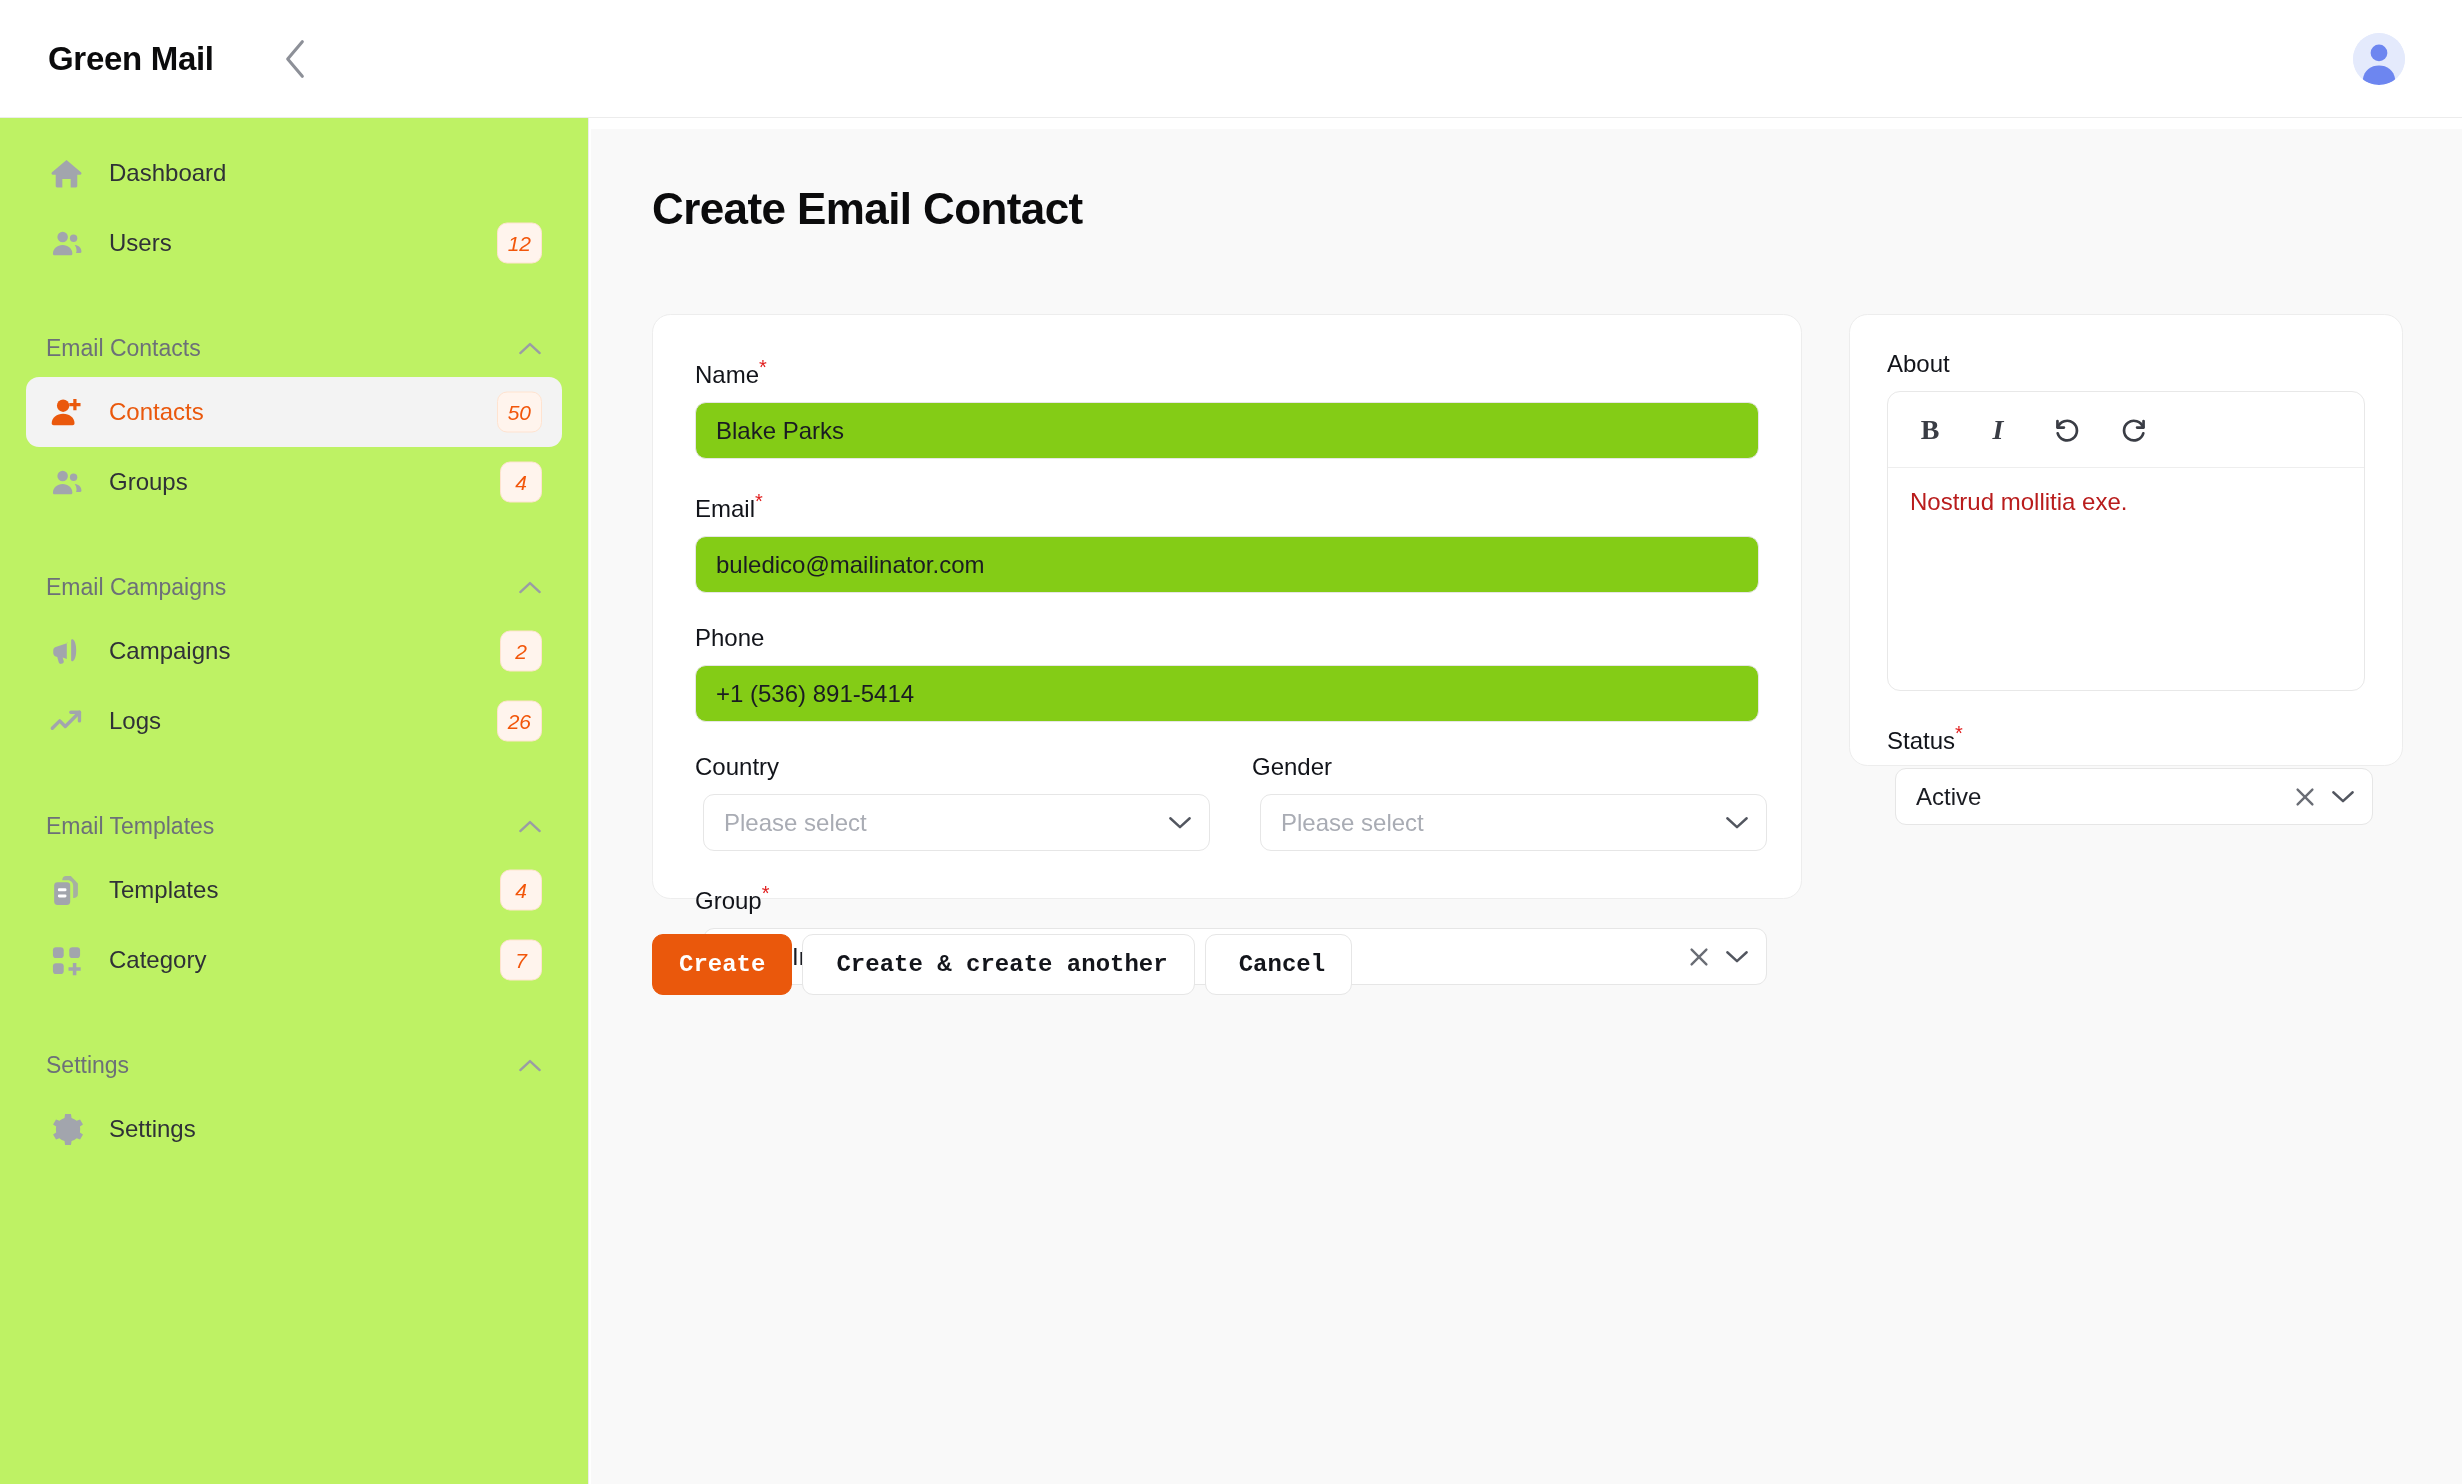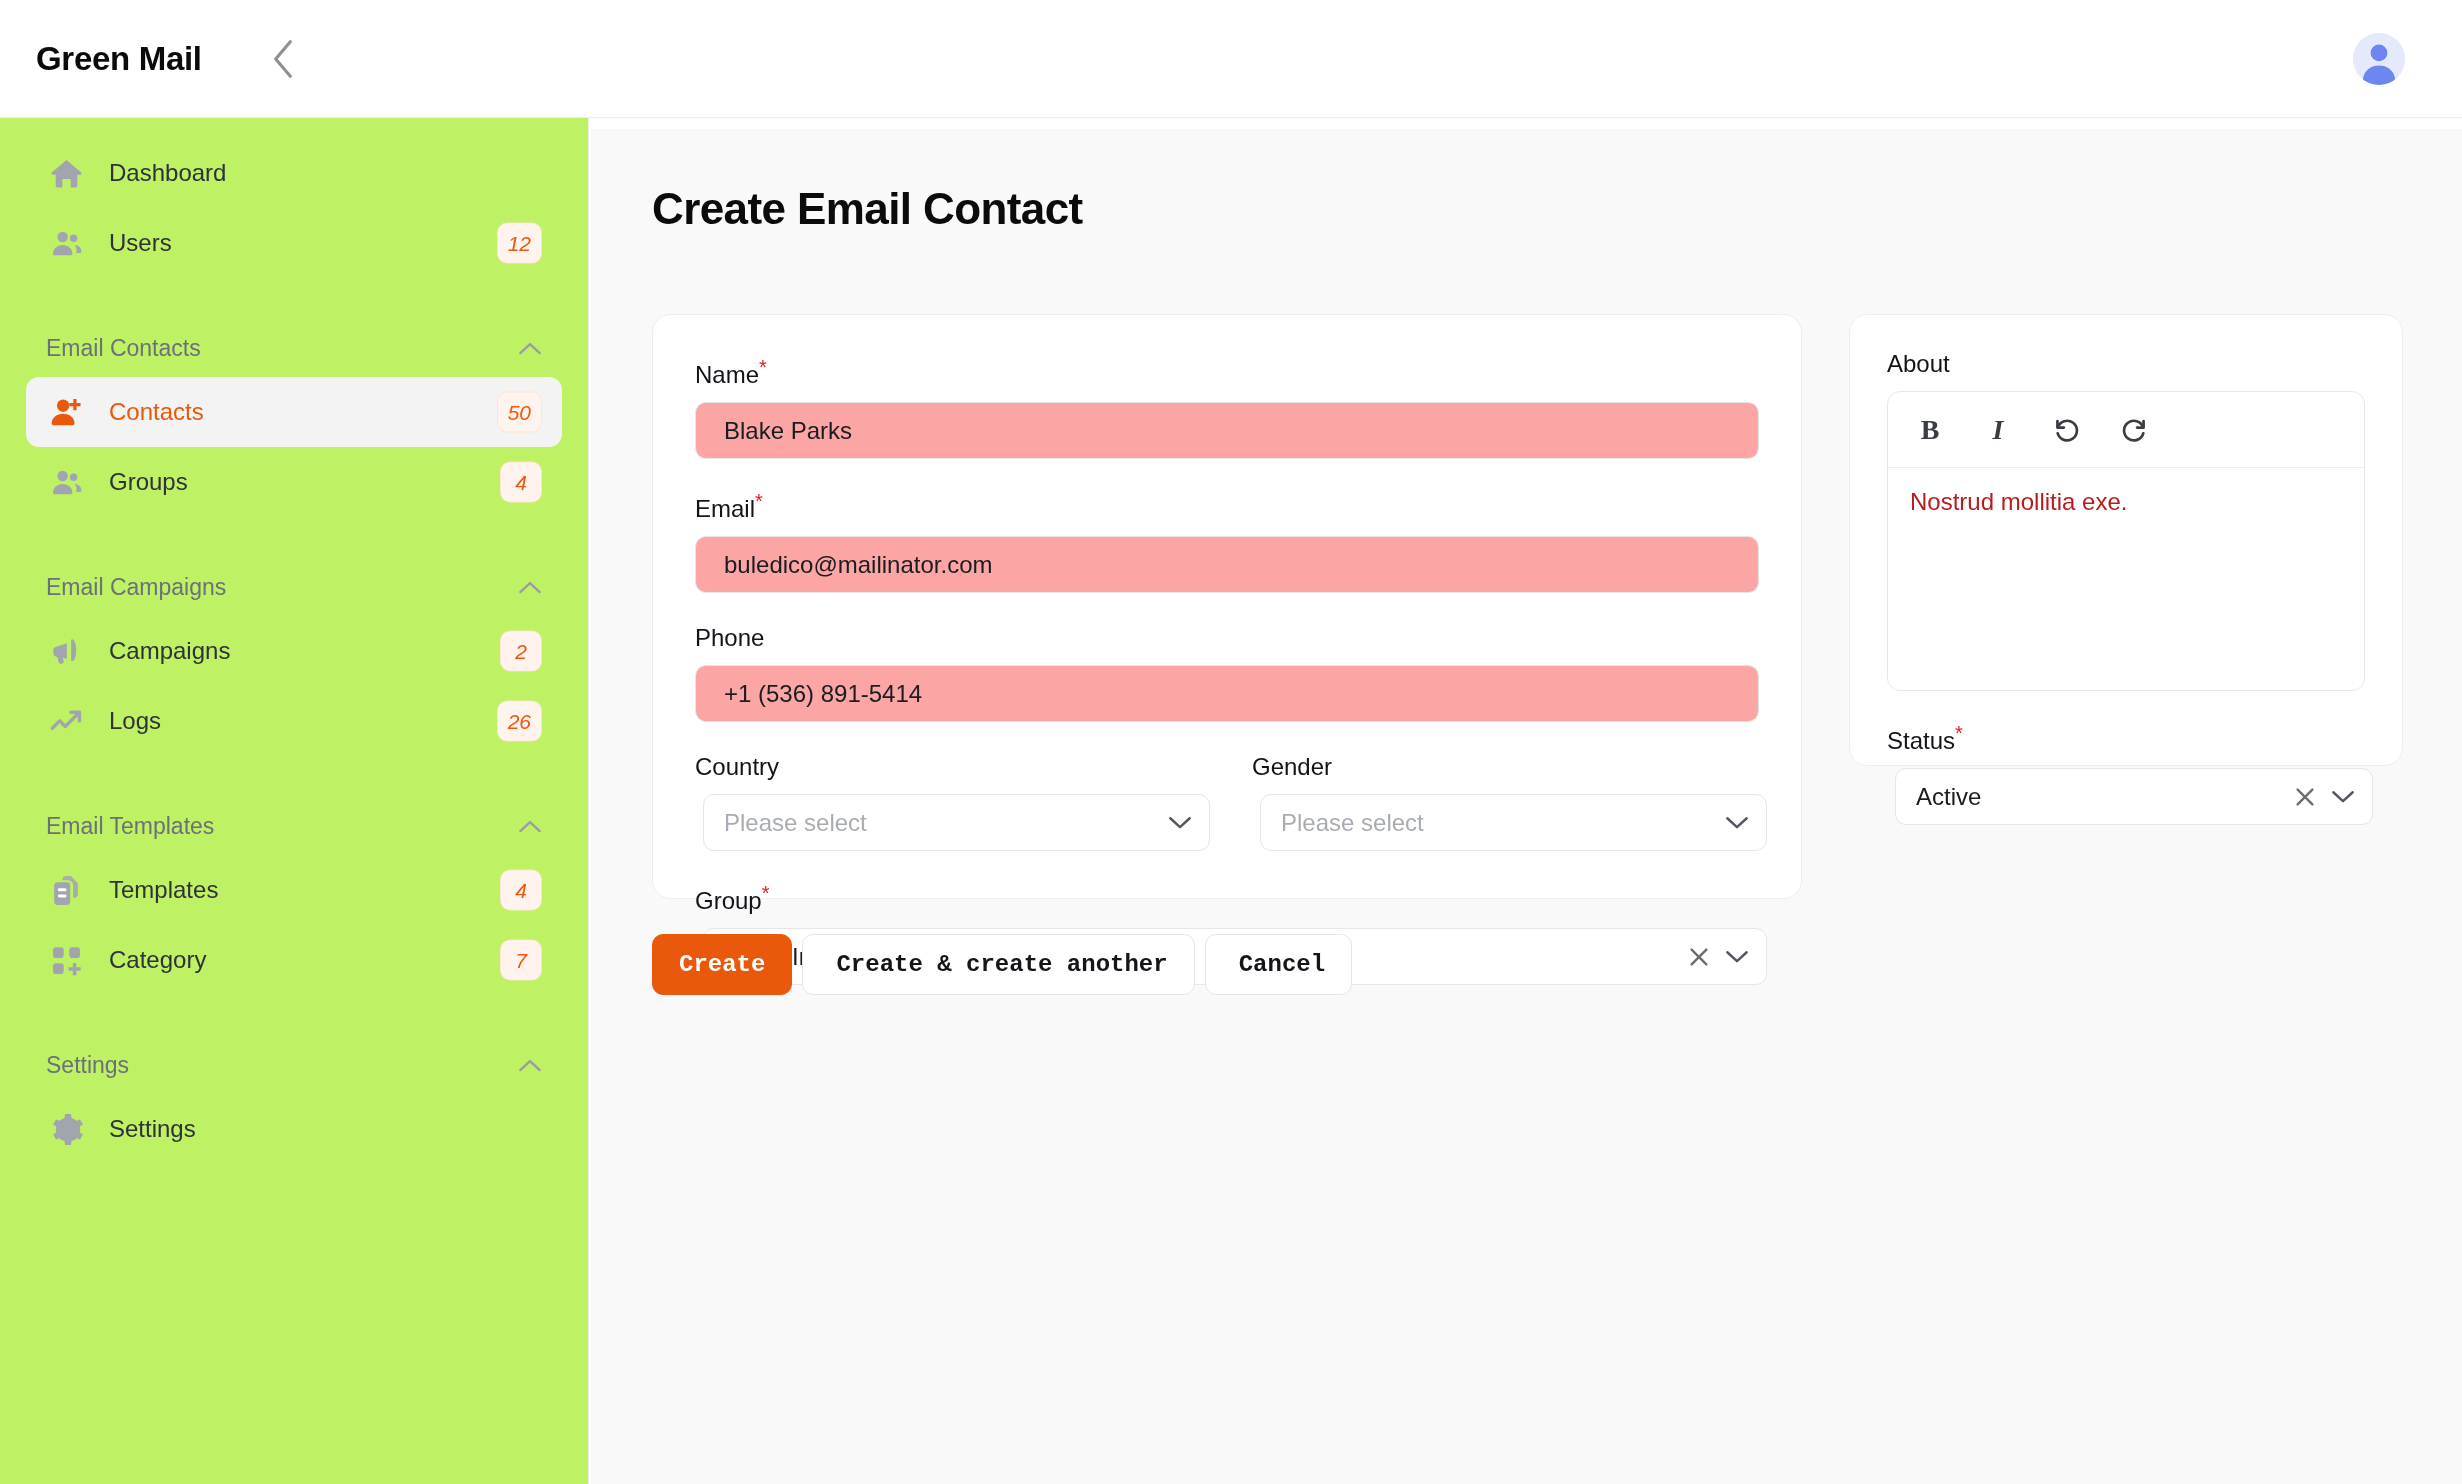--- a/index.html
+++ b/index.html
@@ -12,21 +12,21 @@
 
   
   .topbar {
     position: absolute; left: 0; top: 0;
     width: 2462px; height: 118px;
     background: #ffffff;
     border-bottom: 1.8px solid #ececec;
     display: flex; align-items: center;
   }
   .brand {
-    margin-left: 36px;
+    margin-left: 48px;
     font-size: 33px; font-weight: bold; color: #0b0b0c;
     letter-spacing: -0.3px;
   }
   .collapse-btn {
     margin-left: 55px;
     width: 52px; height: 52px;
     display: flex; align-items: center; justify-content: center;
     cursor: pointer;
   }
   .avatar-wrap {
@@ -123,23 +123,23 @@
     font-size: 24px; color: #12141a;
     margin-bottom: 13px;
     display: block;
   }
   .req { color: #e11d1d; font-size: 20px; vertical-align: super; }
 
   .text-input {
     width: 100%; height: 57px;
     border: 1.8px solid #e6e6e6;
     border-radius: 11px;
-    background: #fca5a5;
+    background: #84cc16;
     display: flex; align-items: center;
-    padding: 0 28px;
+    padding: 0 20px;
     font-size: 24px; color: #1a1c22;
   }
   .field-block { margin-bottom: 31px; }
   .field-block:last-child { margin-bottom: 0; }
 
   .two-col { display: flex; gap: 50px; }
   .two-col > div { flex: 1; }
 
   .select-ctrl {
     width: 100%; height: 57px;

